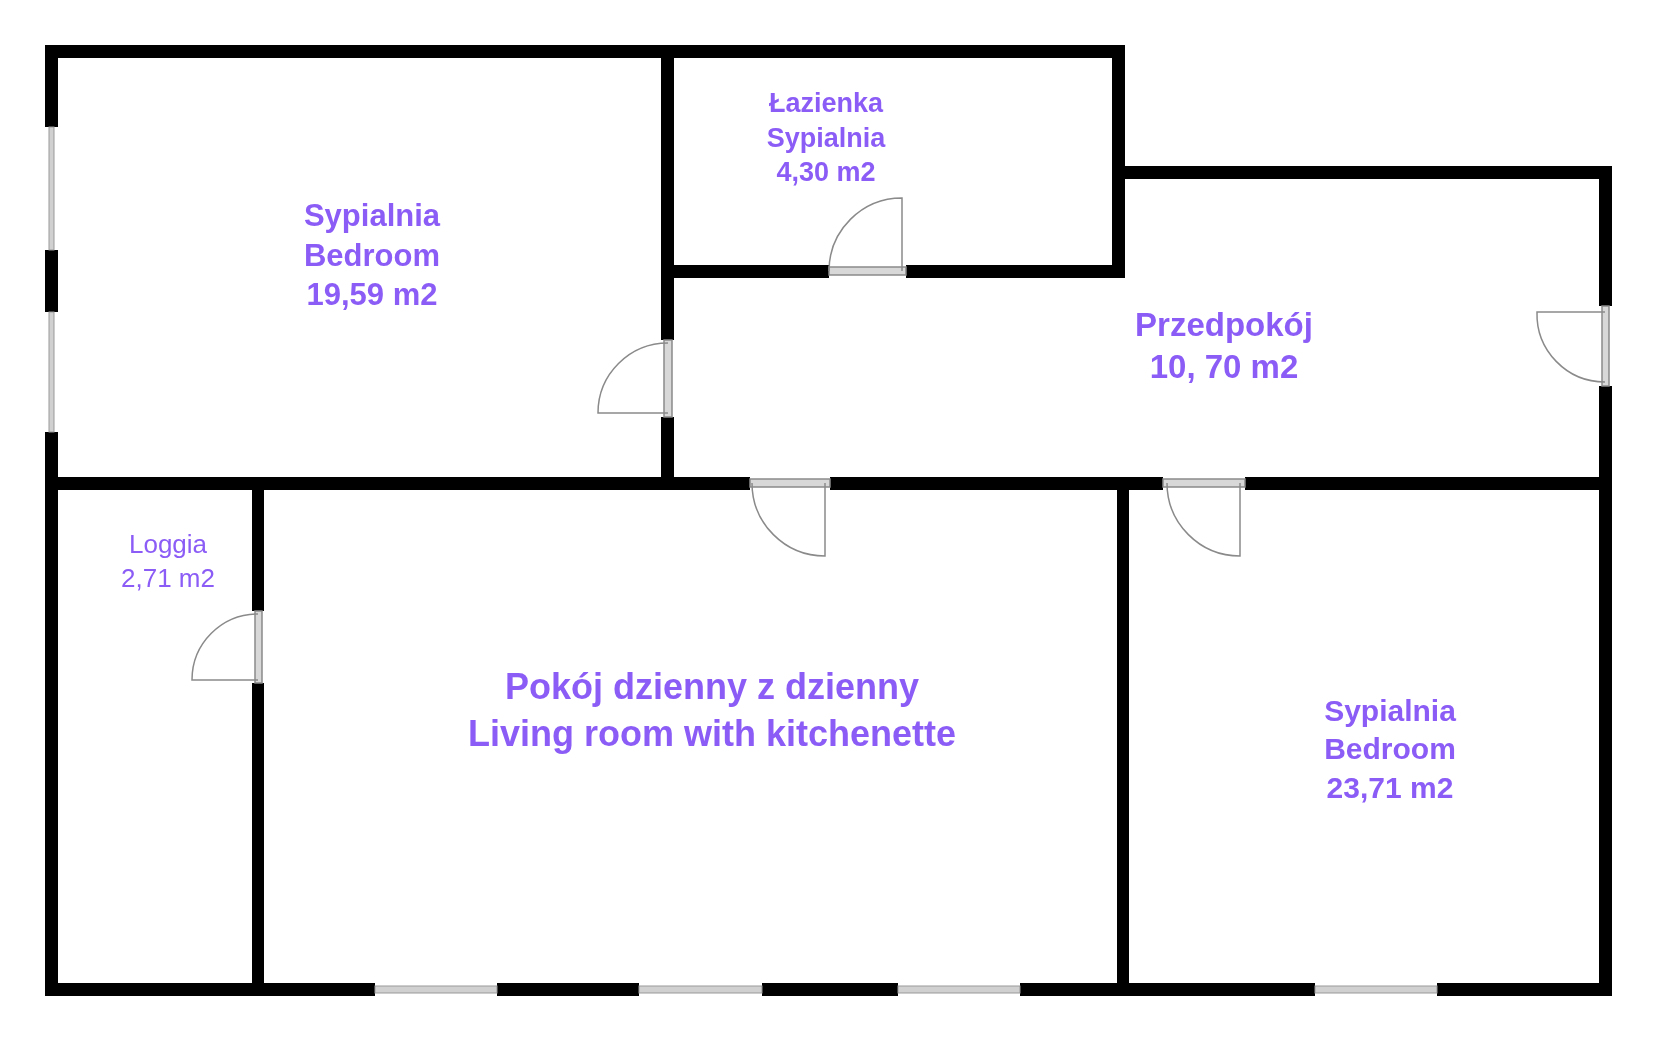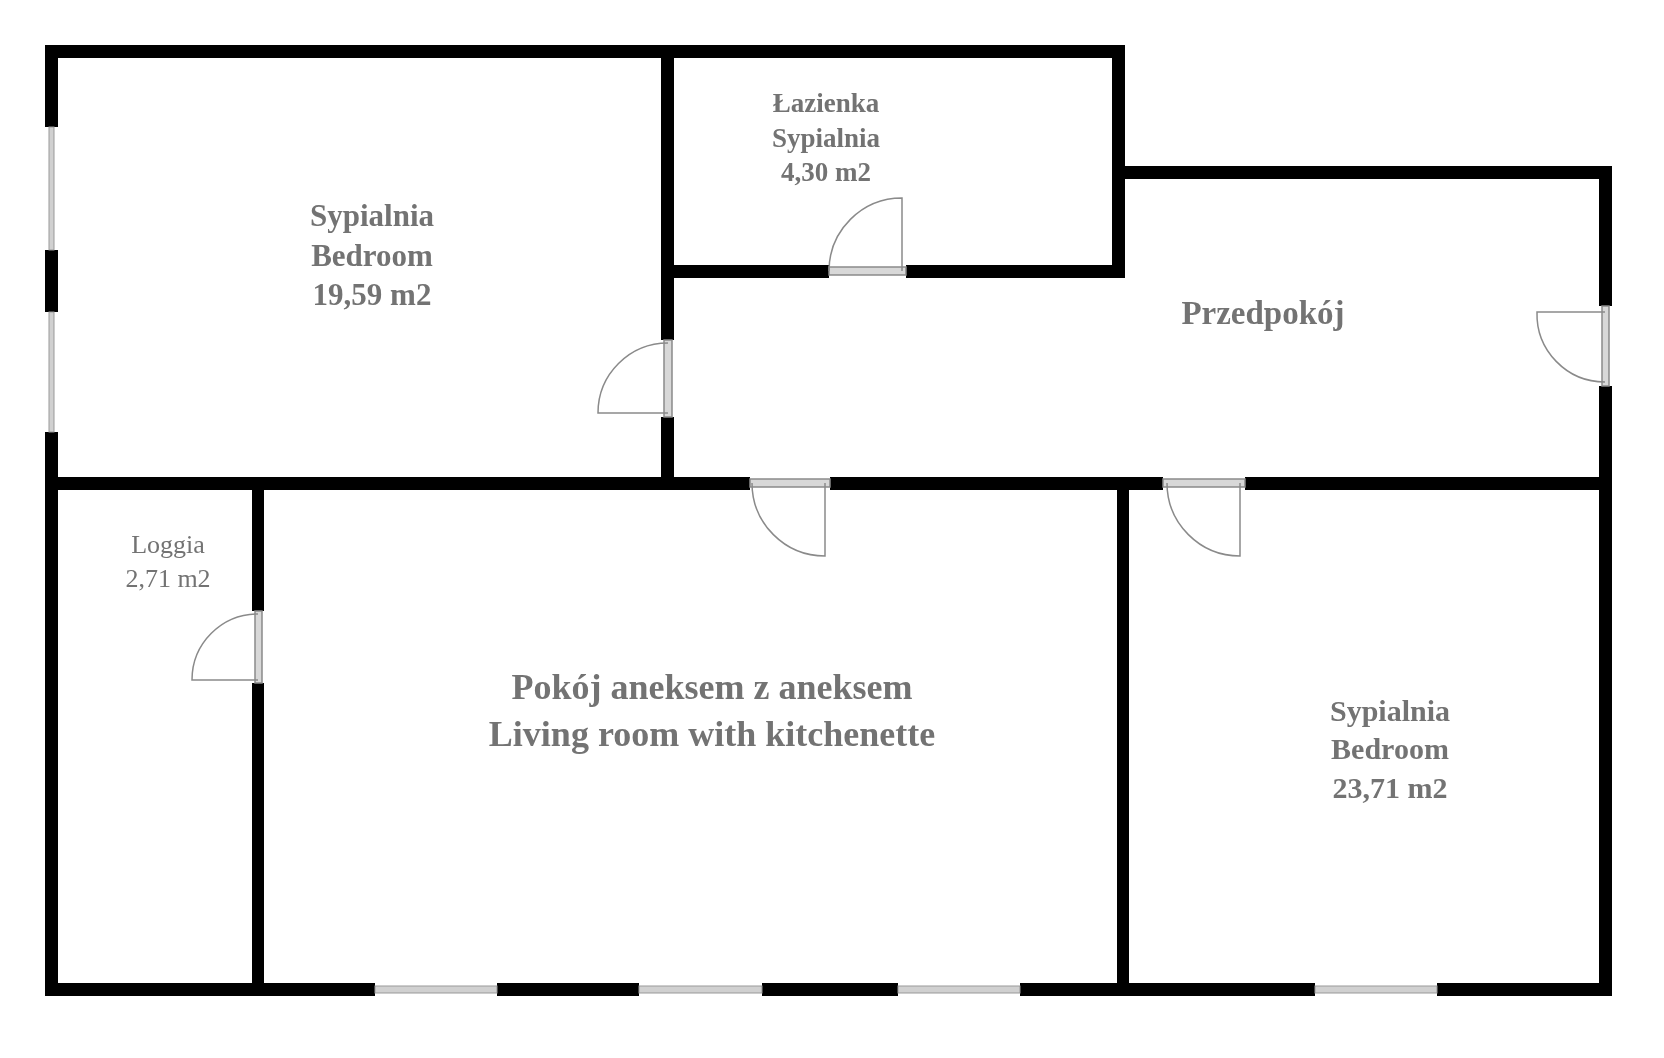--- a/index.html
+++ b/index.html
@@ -1,18 +1,18 @@
 <!DOCTYPE html>
 <html><head>
   <meta charset="utf-8">
   <style>
     html, body { margin: 0; padding: 0; background: #ffffff; }
     body { width: 1664px; height: 1058px; position: relative; overflow: hidden; font-family: "Liberation Sans", sans-serif; }
     #plan { position: absolute; left: 0; top: 0; width: 1664px; height: 1058px; }
-    .room-label { position: absolute; text-align: center; color: #737373; font-weight: bold; line-height: 1.28; font-family: Liberation Serif, serif; white-space: nowrap; transform: translateX(-50%); }
+    .room-label { position: absolute; text-align: center; color: #8b5cf6; font-weight: bold; line-height: 1.28; font-family: Liberation Sans, sans-serif; white-space: nowrap; transform: translateX(-50%); }
     .room-label.light { font-weight: normal; }
     .room-label span { display: block; }
   </style>
 </head>
 <body>
 
 <svg id="plan" viewBox="0 0 1664 1058" xmlns="http://www.w3.org/2000/svg">
   <g fill="#000">
 
     <rect x="45" y="45" width="1080" height="13"></rect>
@@ -86,31 +86,32 @@
   <span>Bedroom</span>
   <span>19,59 m2</span>
 </div>
 
 <div class="room-label" style="left:826px; top:86px; font-size:27px;">
   <span>Łazienka</span>
   <span>Sypialnia</span>
   <span>4,30 m2</span>
 </div>
 
-<div class="room-label" style="left:1224px; top:292px; font-size:33px;margin-left:39px;">
+<div class="room-label" style="left:1224px; top:304px; font-size:33px;">
   <span>Przedpokój</span>
+  <span>10, 70 m2</span>
 </div>
 
 <div class="room-label light" style="left:168px; top:528px; font-size:26px; line-height:1.3;">
   <span>Loggia</span>
   <span>2,71 m2</span>
 </div>
 
 <div class="room-label" style="left:712px; top:664px; font-size:36px; line-height:1.3;">
-  <span>Pokój aneksem z aneksem</span>
+  <span>Pokój dzienny z dzienny</span>
   <span>Living room with kitchenette</span>
 </div>
 
 <div class="room-label" style="left:1390px; top:692px; font-size:30px;">
   <span>Sypialnia</span>
   <span>Bedroom</span>
   <span>23,71 m2</span>
 </div>
 
 </body></html>

